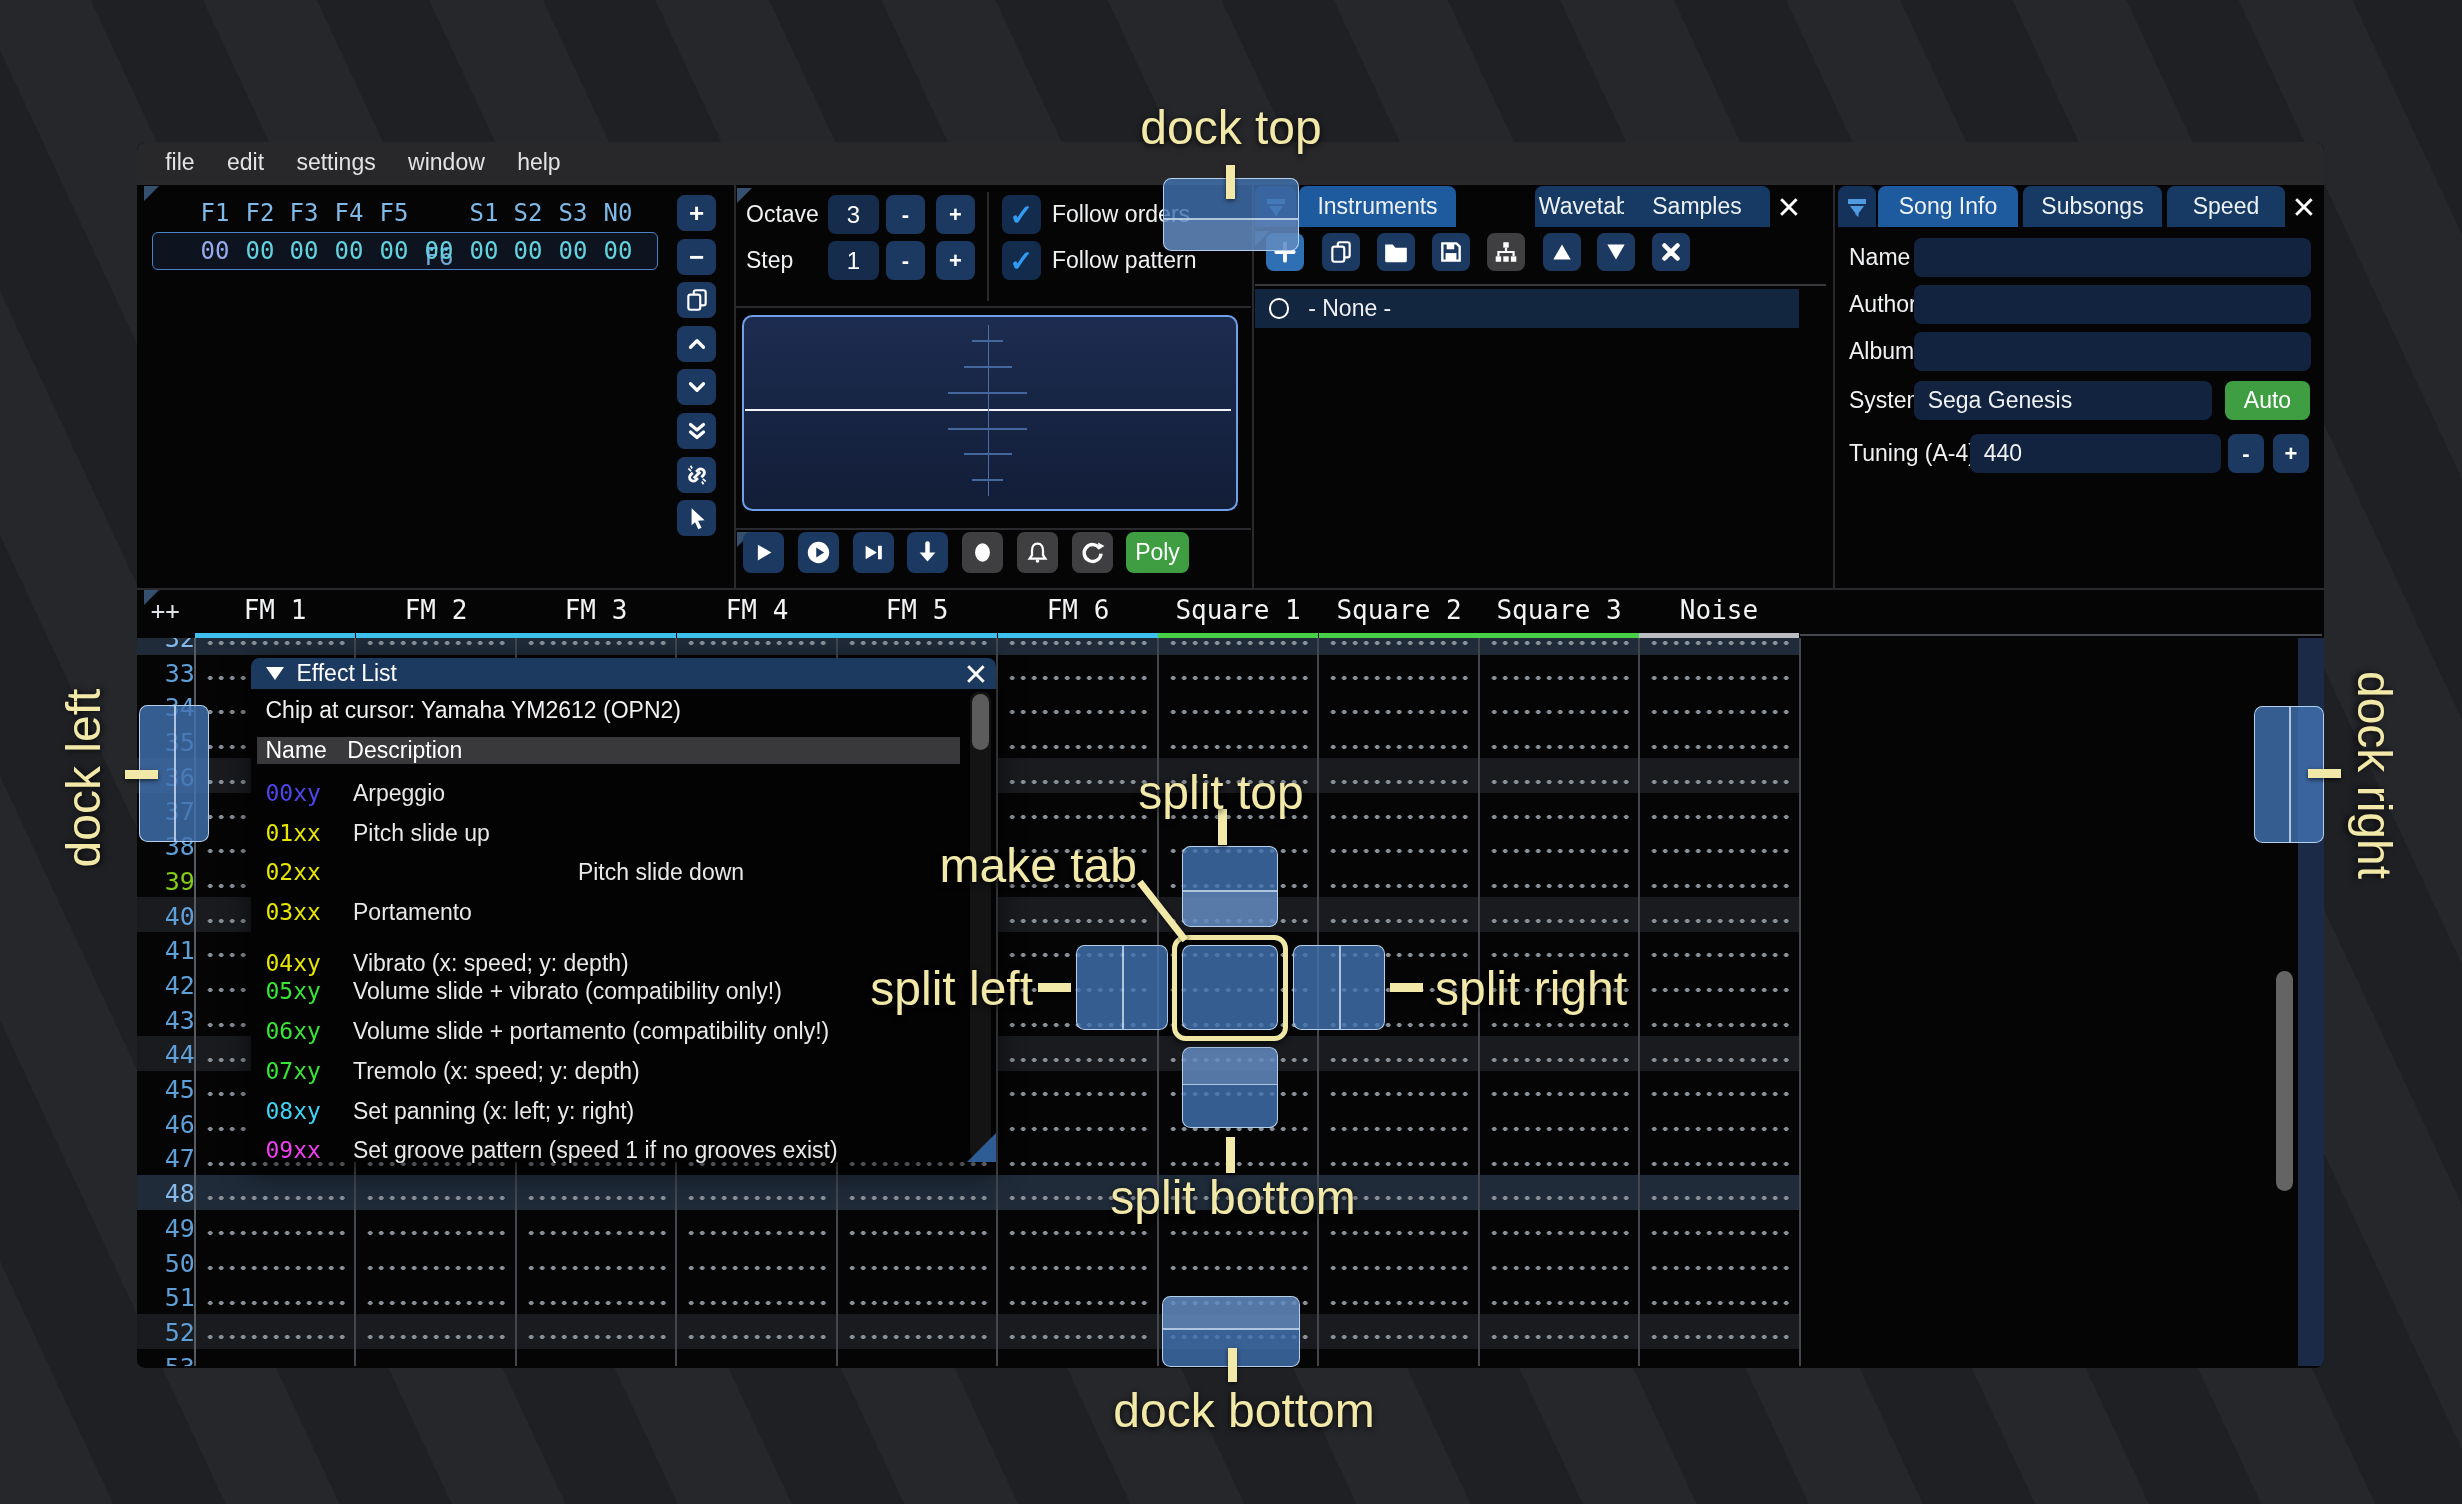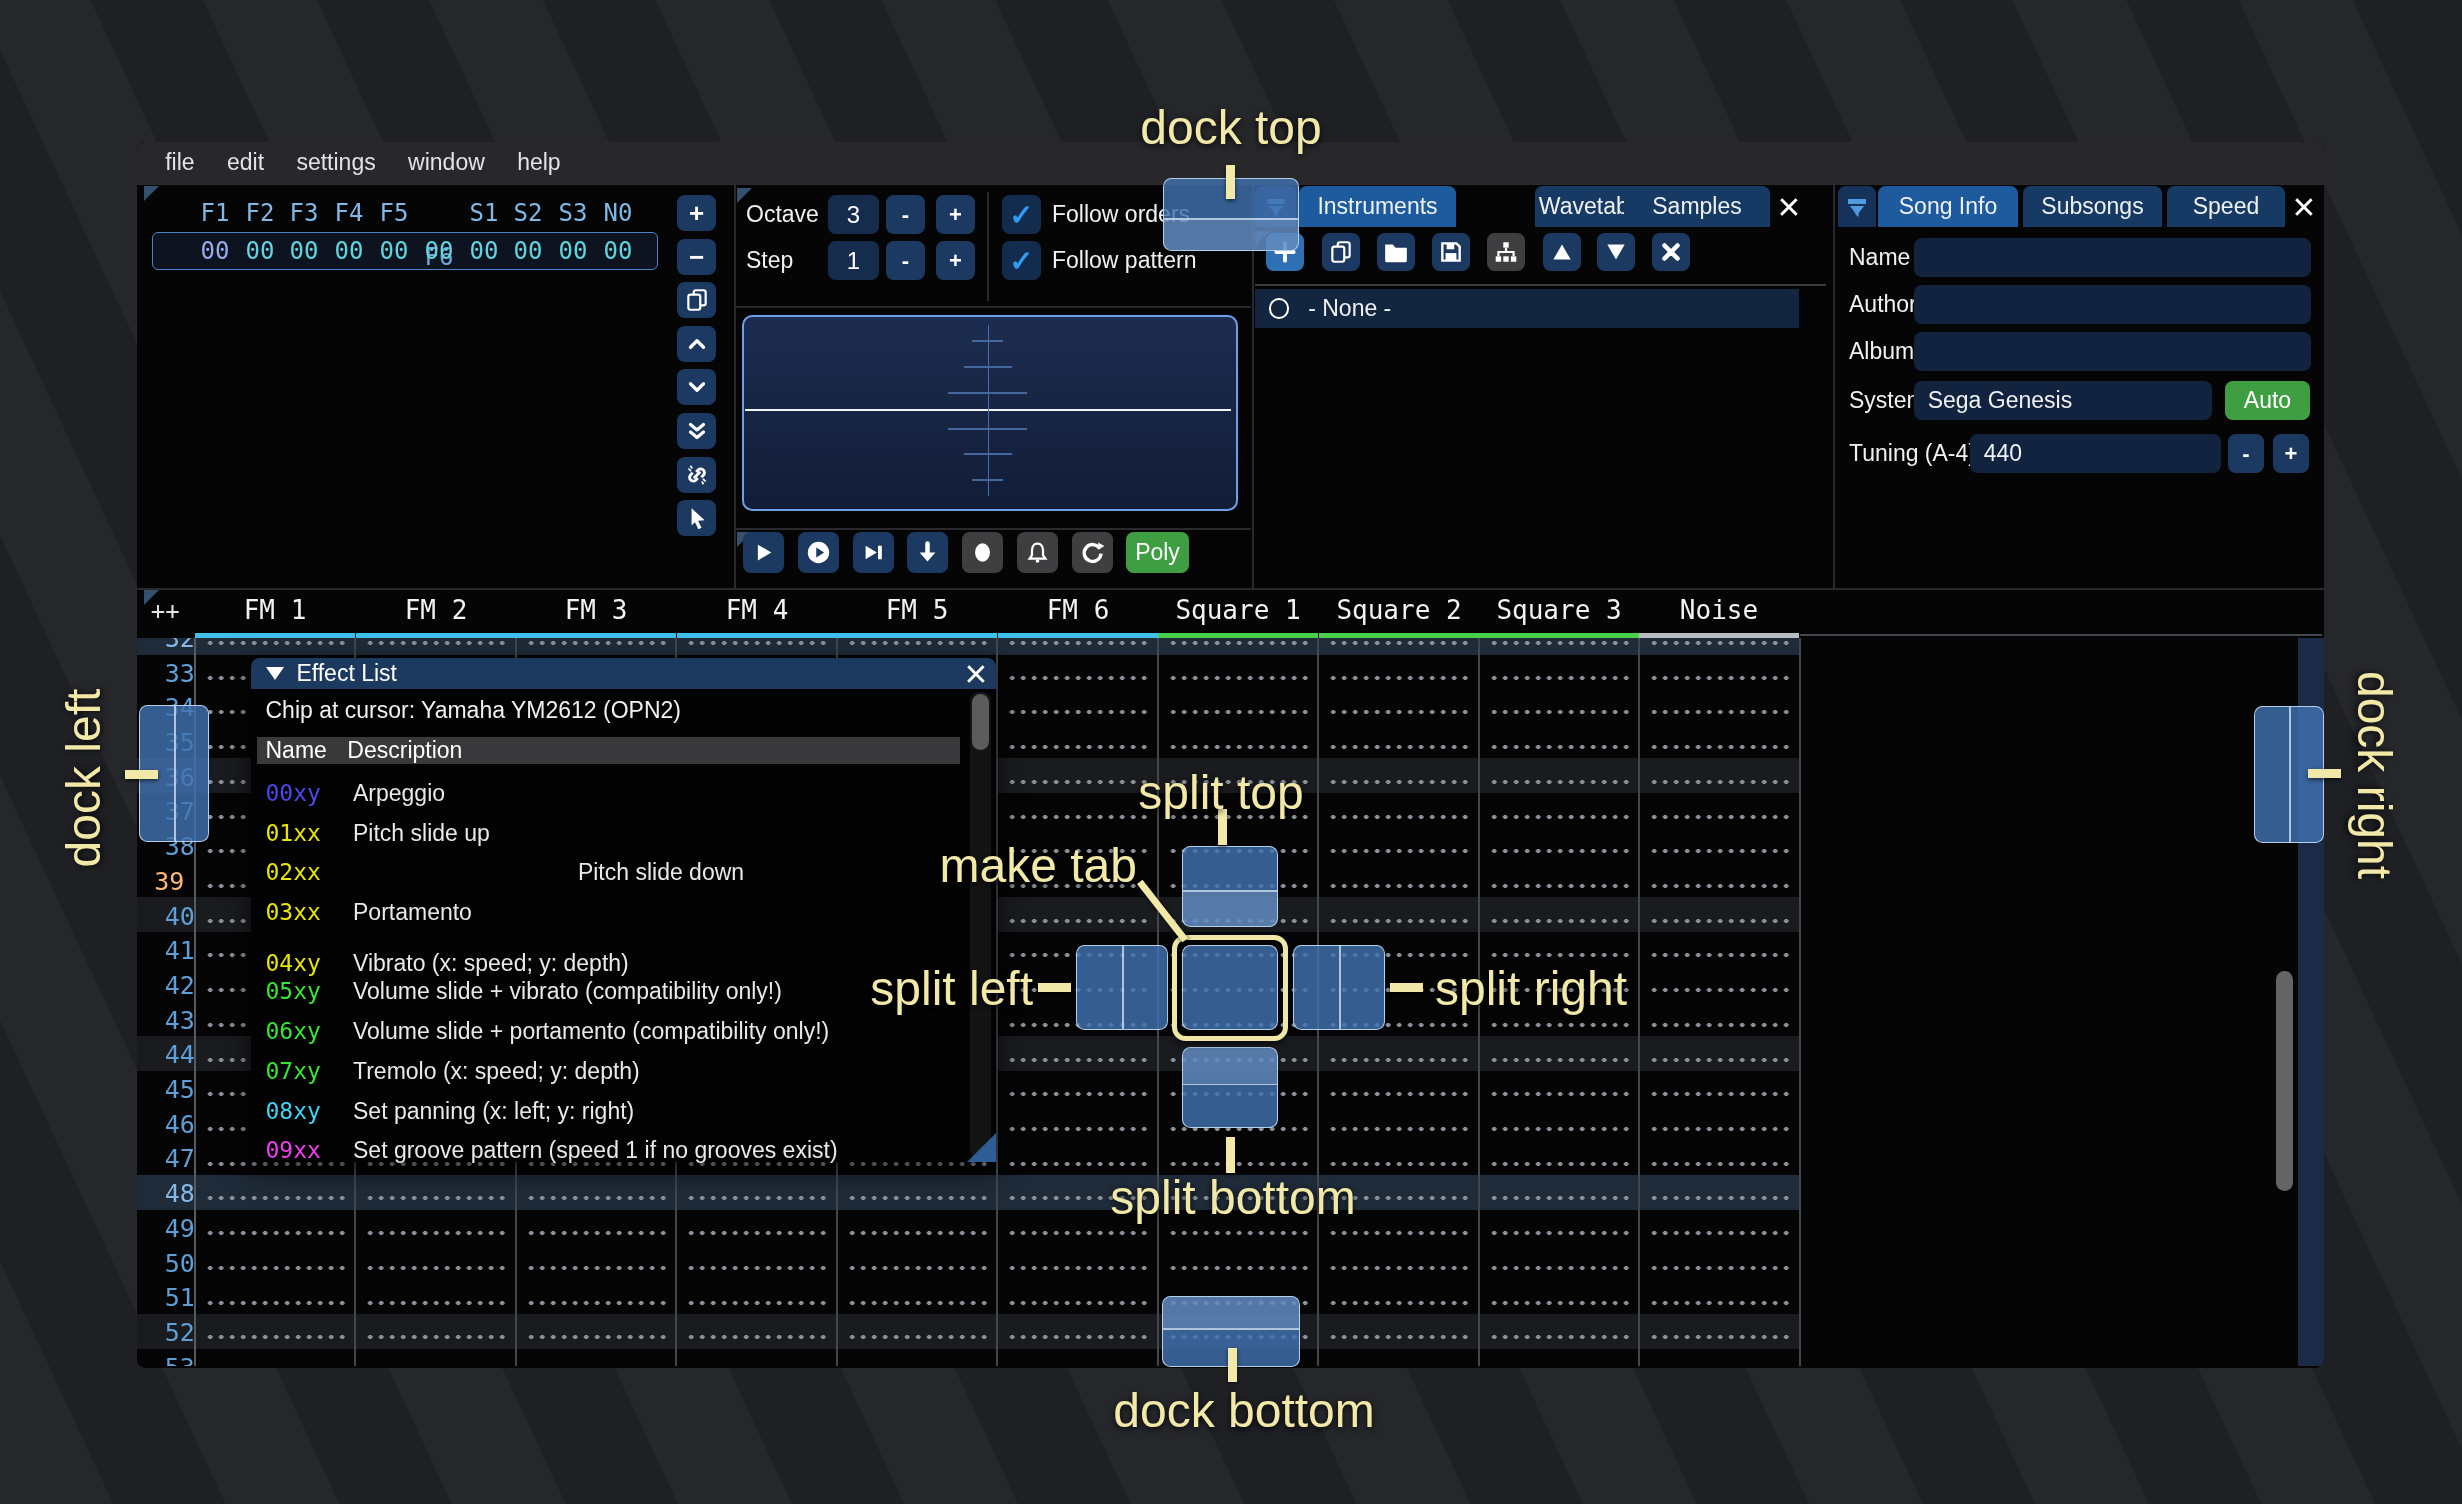--- a/index.html
+++ b/index.html
@@ -420,21 +420,21 @@
         <div class="dots" style="position: absolute; left: 66px; top: 210px; width: 145px; height: 6px;"></div>
         <div class="dots" style="position: absolute; left: 226px; top: 210px; width: 145px; height: 6px;"></div>
         <div class="dots" style="position: absolute; left: 387px; top: 210px; width: 145px; height: 6px;"></div>
         <div class="dots" style="position: absolute; left: 547px; top: 210px; width: 145px; height: 6px;"></div>
         <div class="dots" style="position: absolute; left: 708px; top: 210px; width: 145px; height: 6px;"></div>
         <div class="dots" style="position: absolute; left: 868px; top: 210px; width: 145px; height: 6px;"></div>
         <div class="dots" style="position: absolute; left: 1029px; top: 210px; width: 145px; height: 6px;"></div>
         <div class="dots" style="position: absolute; left: 1189px; top: 210px; width: 145px; height: 6px;"></div>
         <div class="dots" style="position: absolute; left: 1350px; top: 210px; width: 145px; height: 6px;"></div>
         <div class="dots" style="position: absolute; left: 1510px; top: 210px; width: 145px; height: 6px;"></div>
-        <div class="rownum mono" style="position: absolute; left: 6.8px; top: 229px; width: 51px; height: 29px; line-height: 29px; color: #fdba74; text-align: center;">39</div>
+        <div class="rownum mono" style="position: absolute; left: 6.8px; top: 229px; width: 51px; height: 29px; line-height: 29px; color: #84cc16;">39</div>
         <div class="dots" style="position: absolute; left: 66px; top: 245px; width: 145px; height: 6px;"></div>
         <div class="dots" style="position: absolute; left: 226px; top: 245px; width: 145px; height: 6px;"></div>
         <div class="dots" style="position: absolute; left: 387px; top: 245px; width: 145px; height: 6px;"></div>
         <div class="dots" style="position: absolute; left: 547px; top: 245px; width: 145px; height: 6px;"></div>
         <div class="dots" style="position: absolute; left: 708px; top: 245px; width: 145px; height: 6px;"></div>
         <div class="dots" style="position: absolute; left: 868px; top: 245px; width: 145px; height: 6px;"></div>
         <div class="dots" style="position: absolute; left: 1029px; top: 245px; width: 145px; height: 6px;"></div>
         <div class="dots" style="position: absolute; left: 1189px; top: 245px; width: 145px; height: 6px;"></div>
         <div class="dots" style="position: absolute; left: 1350px; top: 245px; width: 145px; height: 6px;"></div>
         <div class="dots" style="position: absolute; left: 1510px; top: 245px; width: 145px; height: 6px;"></div>

